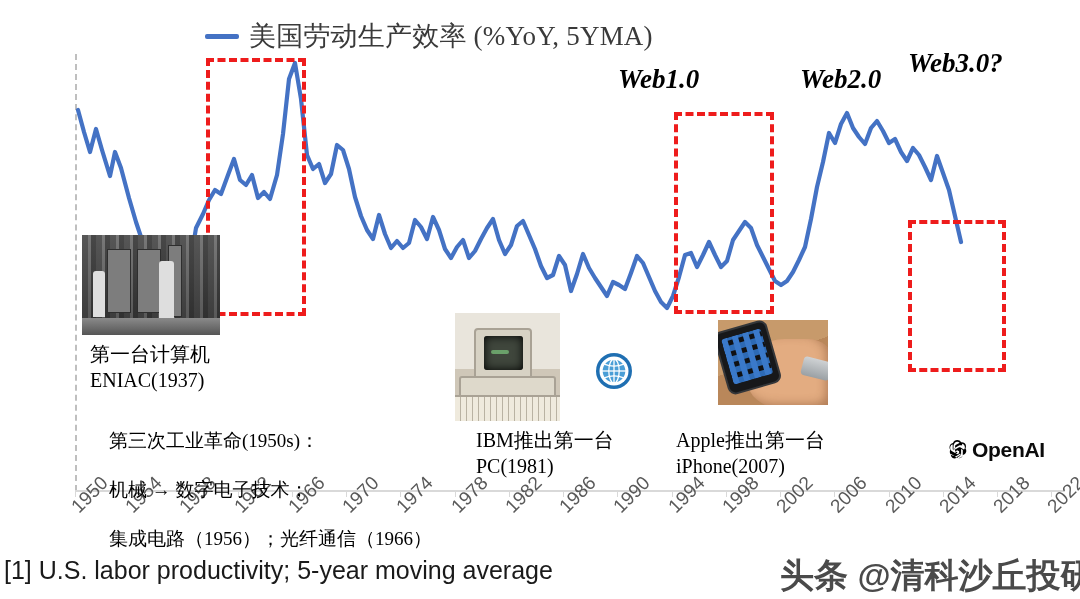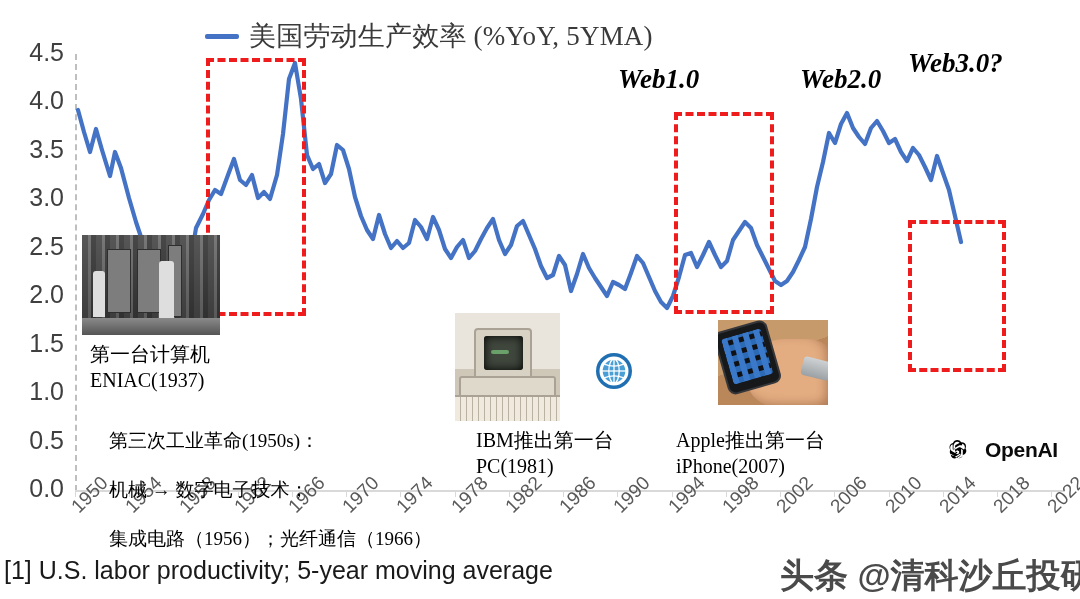--- a/index.html
+++ b/index.html
@@ -152,21 +152,21 @@
   .anno{
     position:absolute;
     font-family:"Liberation Serif", serif;
     color:#000;white-space:pre;line-height:1.28;
   }
   .anno.sz20{font-size:20px;}
   .anno.sz19{font-size:19px;}
 
   
   .openai{
-    position:absolute;display:flex;align-items:center;gap:16px;
+    position:absolute;display:flex;align-items:center;gap:3px;
   }
   .openai-word{
     font-family:"Liberation Sans", sans-serif;
     font-weight:bold;font-size:21px;color:#0b0b0b;letter-spacing:-.3px;
   }
 
   
   .footnote{
     position:absolute;left:4px;top:556px;
     font-size:25px;color:#1a1a1a;white-space:nowrap;
@@ -186,32 +186,20 @@
 
   <div class="legend">
     <span class="legend-swatch"></span>
     <span class="legend-label">美国劳动生产效率 (%YoY, 5YMA)</span>
   </div>
 
   <div class="web-label" style="left:618px;top:64px;">Web1.0</div>
   <div class="web-label" style="left:760px;top:64px;margin-left:40px;">Web2.0</div>
   <div class="web-label" style="left:908px;top:48px;font-style:italic;">Web3.0?</div>
 
-  <div id="ytick-wrap">
-      <div class="ylabel" style="top: 38px;">4.5</div>
-      <div class="ylabel" style="top: 86.4444px;">4.0</div>
-      <div class="ylabel" style="top: 134.889px;">3.5</div>
-      <div class="ylabel" style="top: 183.333px;">3.0</div>
-      <div class="ylabel" style="top: 231.778px;">2.5</div>
-      <div class="ylabel" style="top: 280.222px;">2.0</div>
-      <div class="ylabel" style="top: 328.667px;">1.5</div>
-      <div class="ylabel" style="top: 377.111px;">1.0</div>
-      <div class="ylabel" style="top: 425.556px;">0.5</div>
-      <div class="ylabel" style="top: 474px;">0.0</div>
-    </div>
   <div class="yaxis-dashed"></div>
 
   <div class="axis-line" style="left:75px;top:490px;width:990px;height:2px;"></div>
   <div id="xtick-wrap">
       <div class="xtick" style="left: 75px; top: 490px;"></div>
       <div class="xlabel" style="left: 67px; top: 502px;">1950</div>
       <div class="xtick" style="left: 129.247px; top: 490px;"></div>
       <div class="xlabel" style="left: 121.247px; top: 502px;">1954</div>
       <div class="xtick" style="left: 183.493px; top: 490px;"></div>
       <div class="xlabel" style="left: 175.493px; top: 502px;">1958</div>

